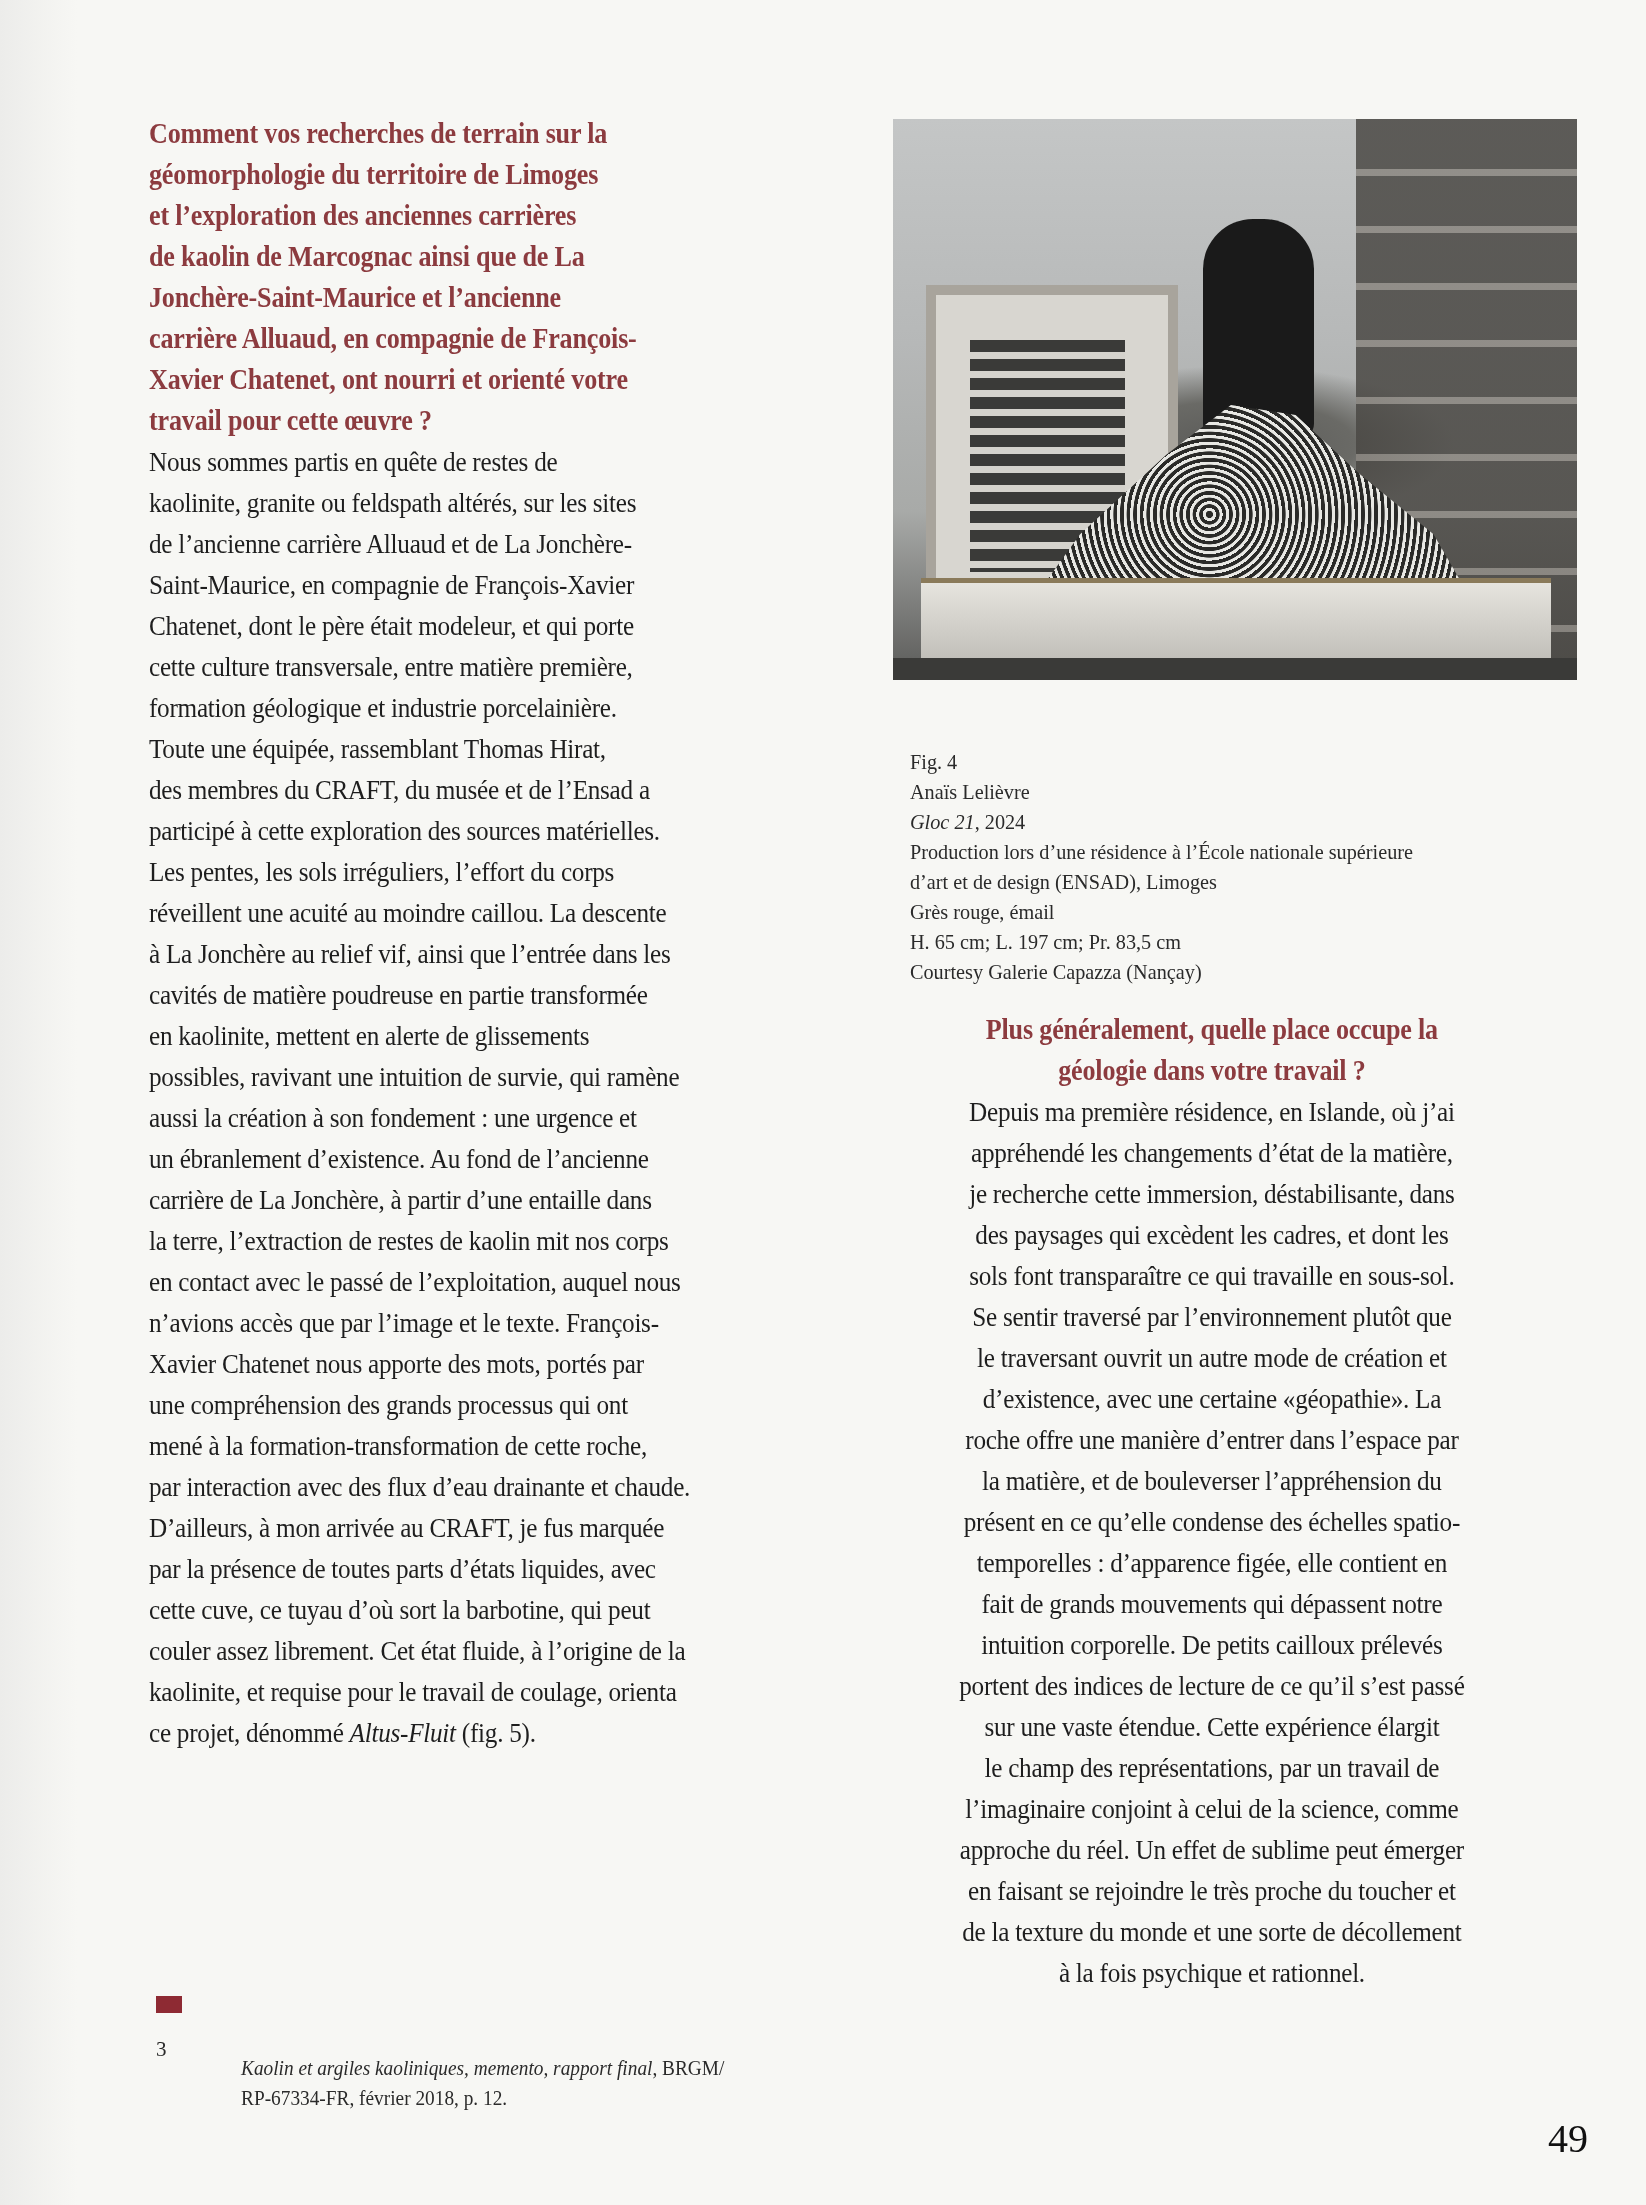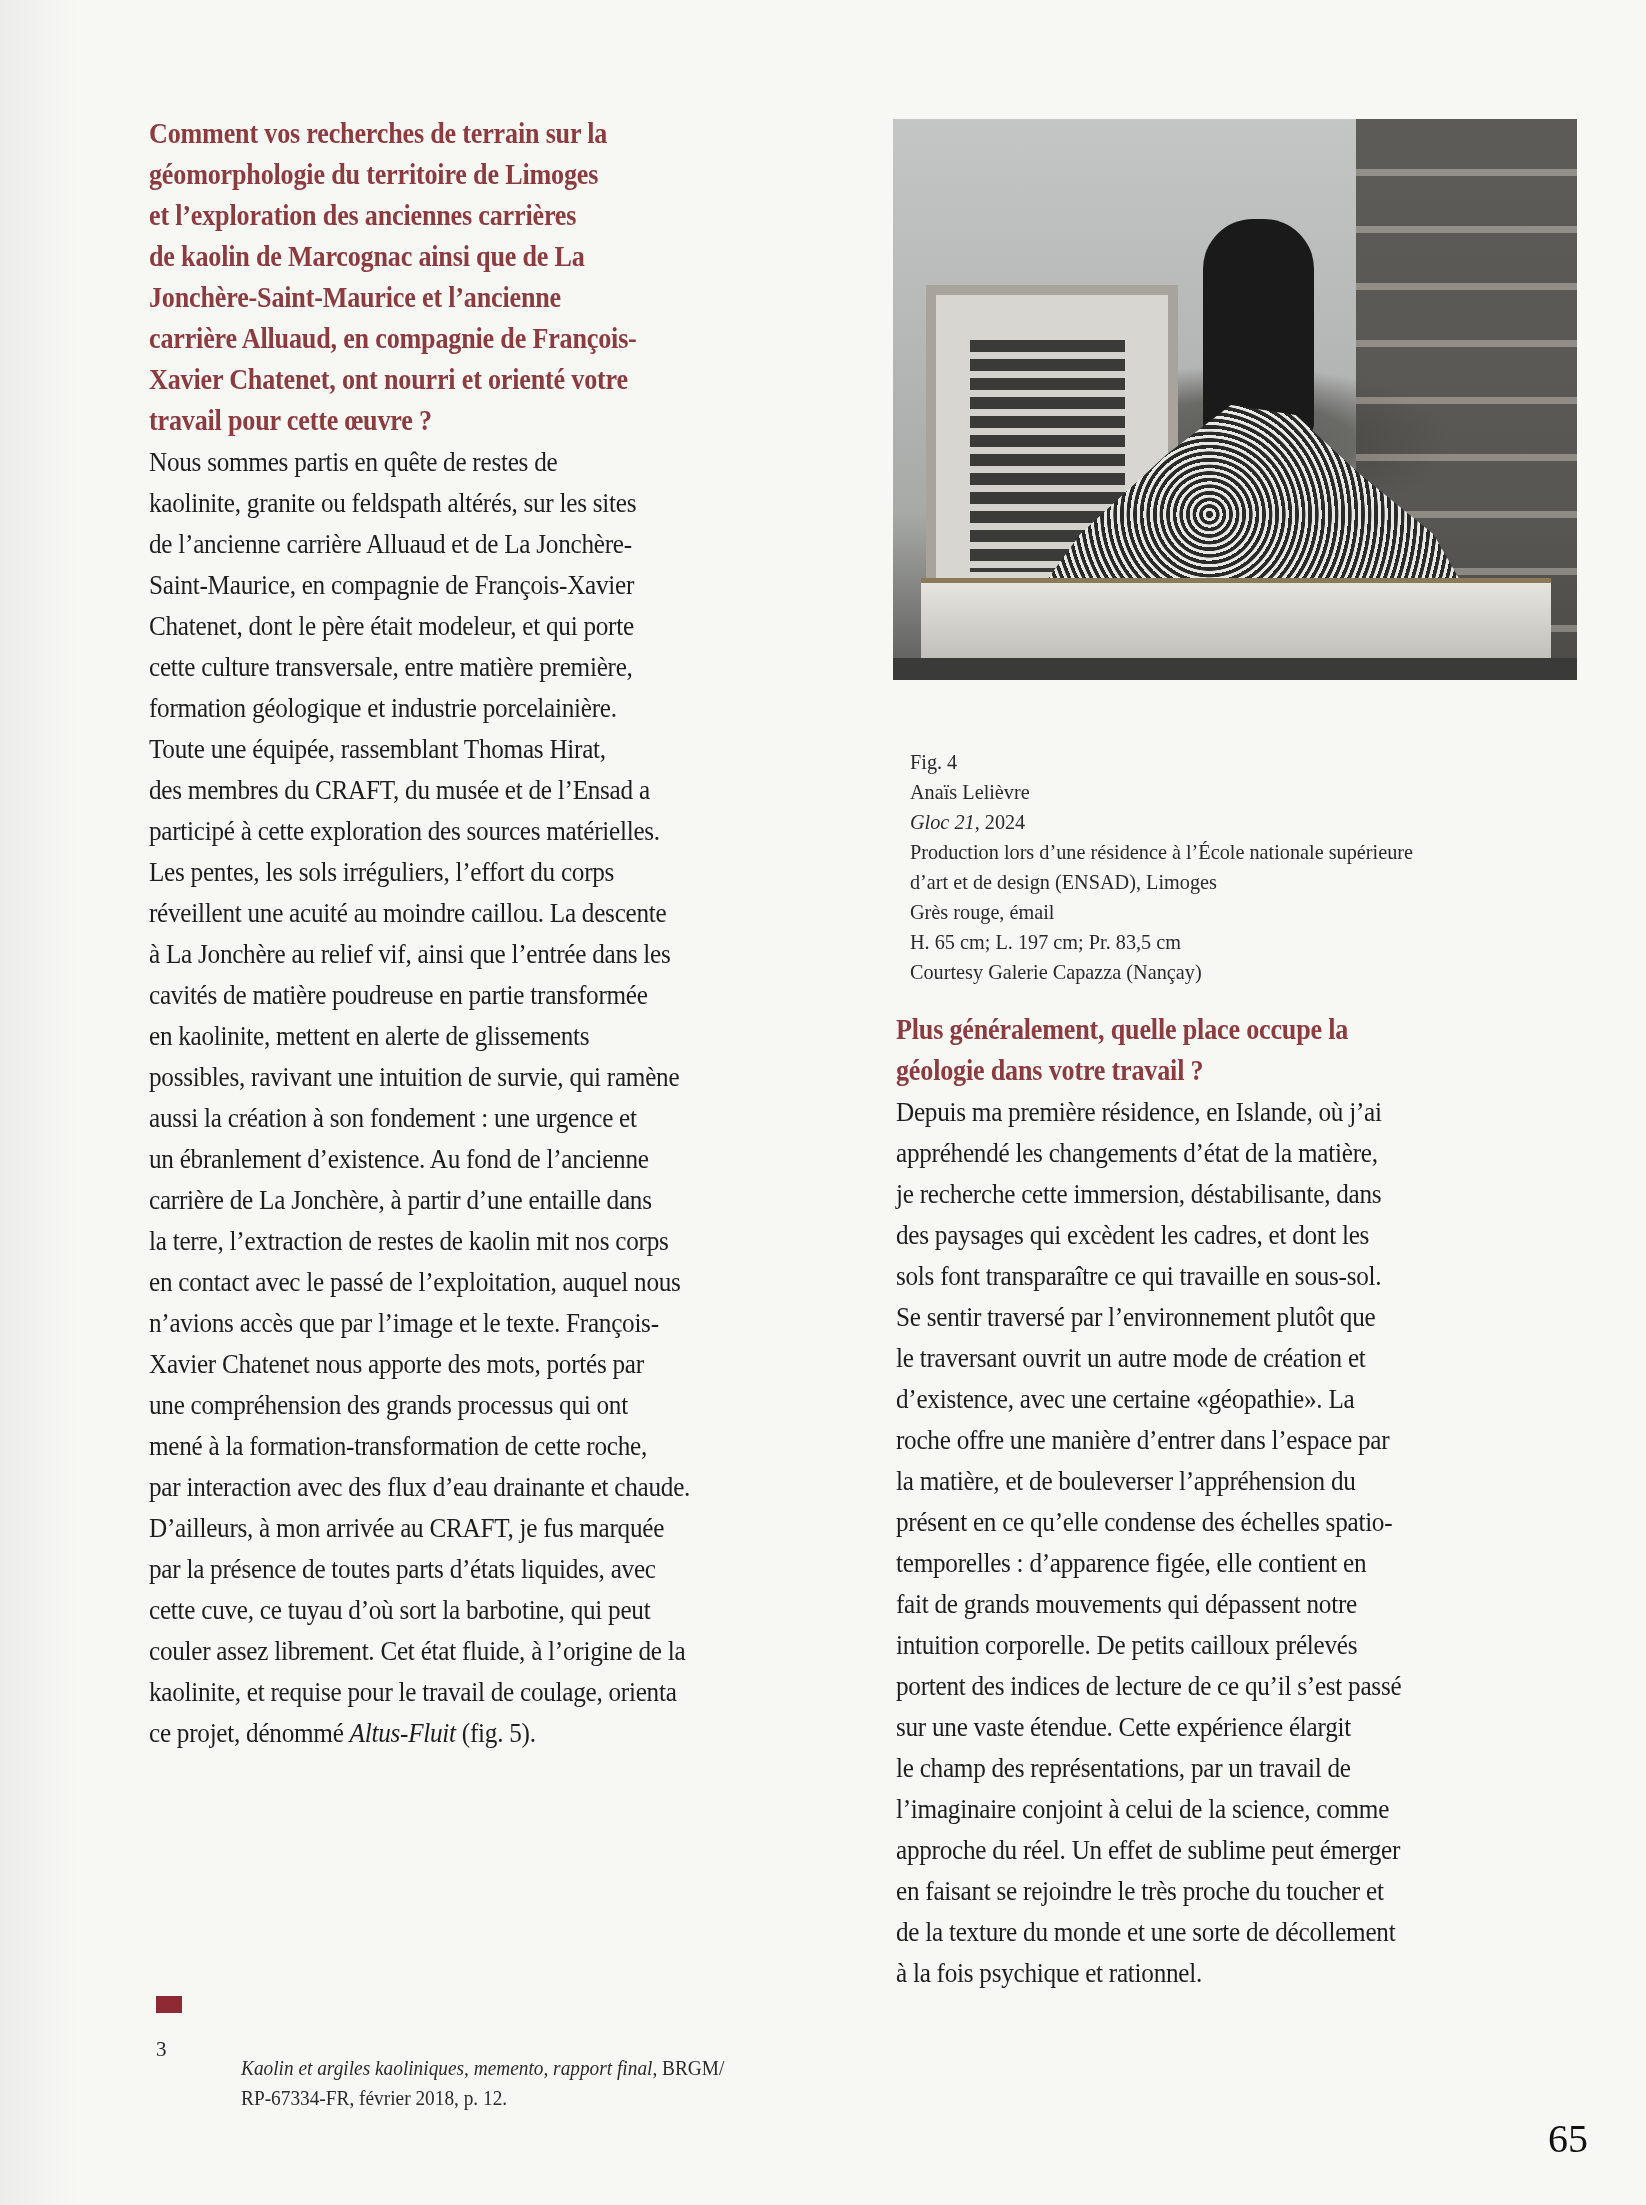--- a/index.html
+++ b/index.html
@@ -81,21 +81,21 @@
     .photo .floor {
       position: absolute; left: 0; bottom: 0; width: 100%; height: 22px; background: #3a3a38;
     }
 
     .caption { position: absolute; left: 910px; top: 699px; width: 697px; margin-top: 48px; }
     .cap-line {
       display: block; font-size: 22px; line-height: 30px; white-space: nowrap;
       color: #2a2a2a; transform: scaleX(0.92); transform-origin: left center;
     }
 
-    .q2 { position: absolute; left: 896px; top: 1009px; width: 702px; }
+    .q2 { position: absolute; left: 896px; top: 1009px; width: 702px; text-align: center; }
 
     .fn-bar {
       position: absolute; left: 156px; top: 1996px; width: 26px; height: 17px;
       background: #8e2a33;
     }
     .footnote { position: absolute; left: 155px; top: 2034px; width: 719px; }
     .fn-num {
       position: absolute; left: 1.1px; top: 0; font-size: 21px; line-height: 30px; color: #2a2a2a;
     }
     .fn-text { position: absolute; left: 86px; top: 0; width: 663px; margin-top: 19px; }
@@ -216,14 +216,14 @@
 
 <div class="fn-bar"></div>
 <div class="footnote">
   <span class="fn-num">3</span>
   <div class="fn-text">
     <span class="fn-line"><em>Kaolin et argiles kaoliniques, memento, rapport final</em><span>, BRGM/</span></span>
     <span class="fn-line">RP-67334-FR, février 2018, p. 12.</span>
   </div>
 </div>
 
-<div class="page-number">65</div>
+<div class="page-number">49</div>
 
 
 </body></html>

